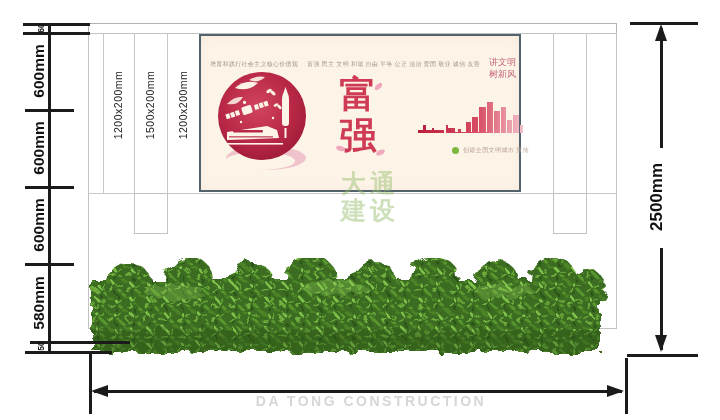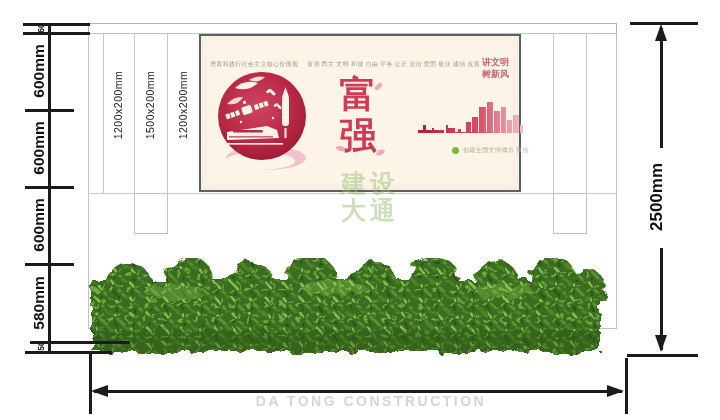--- a/index.html
+++ b/index.html
@@ -23,22 +23,22 @@
   .arrow-up{border-left:6px solid transparent;border-right:6px solid transparent;border-bottom:17px solid #1b1b1b;}
   .arrow-down{border-left:6px solid transparent;border-right:6px solid transparent;border-top:17px solid #1b1b1b;}
   .arrow-left{border-top:6px solid transparent;border-bottom:6px solid transparent;border-right:17px solid #1b1b1b;}
   .arrow-right{border-top:6px solid transparent;border-bottom:6px solid transparent;border-left:17px solid #1b1b1b;}
   
   #poster{position:absolute;left:199px;top:34px;width:322px;height:158px;background:#fdf4e8;
           border:2px solid #52636b;box-sizing:border-box;z-index:2;box-shadow:inset 0 0 12px rgba(190,150,120,.12);}
   .poster-header{position:absolute;left:210px;top:60px;font-size:6px;color:#a39584;white-space:nowrap;
           letter-spacing:.3px;z-index:3;}
   .poster-header .vals{margin-left:9px;}
-  .poster-slogan{position:absolute;left:482px;top:56px;width:34px;text-align:left;font-size:9px;
-          font-weight:bold;color:#c4677a;line-height:12px;z-index:3;}
+  .poster-slogan{position:absolute;left:482px;top:56px;width:34px;text-align:right;font-size:9px;
+          font-weight:normal;color:#c4677a;line-height:12px;z-index:3;}
   .fuqiang{position:absolute;left:334px;top:74px;width:48px;text-align:center;z-index:3;
           font-family:"DejaVu Serif","Liberation Serif",serif;font-weight:bold;color:#cf3a54;
           font-size:37px;line-height:41px;}
   .petal{position:absolute;width:9px;height:5px;border-radius:60% 40% 60% 40%;background:#f0a8bc;z-index:3;}
   .badge-row{position:absolute;left:452px;top:146px;display:flex;align-items:center;z-index:3;}
   .badge-dot{width:7px;height:7px;border-radius:50%;background:#7cb83d;}
   .badge-text{font-size:6px;color:#b5a393;margin-left:4px;letter-spacing:.4px;white-space:nowrap;}
   
   .wm-center{position:absolute;left:337px;top:170px;width:66px;text-align:center;z-index:5;
           font-weight:bold;font-size:25px;line-height:27px;letter-spacing:4px;color:rgba(150,190,110,.48);}
@@ -204,22 +204,22 @@
       <rect x="8" y="72" width="508" height="22" fill="#2d541a" opacity="0.35"></rect>
     </g>
     <g filter="url(#rough)" opacity="0.28" fill="#9ad95f">
       <ellipse cx="90" cy="34" rx="30" ry="7"></ellipse>
       <ellipse cx="250" cy="30" rx="34" ry="7"></ellipse>
       <ellipse cx="420" cy="33" rx="30" ry="7"></ellipse>
     </g>
   </svg>
 
   <div class="wm-center">
+    <div>大通</div>
     <div>建设</div>
-    <div>大通</div>
   </div>
   <div class="wm-en">DA TONG CONSTRUCTION</div>
 
   <div class="dvline" style="left:48px;top:24px;height:329px;"></div>
   <div class="tick" style="left:23px;top:23px;width:67px;"></div>
   <div class="tick" style="left:23px;top:32px;width:67px;"></div>
   <div class="tick" style="left:25px;top:109px;width:49px;"></div>
   <div class="tick" style="left:25px;top:186px;width:49px;"></div>
   <div class="tick" style="left:25px;top:263px;width:49px;"></div>
   <div class="tick" style="left:30px;top:341px;width:100px;"></div>

